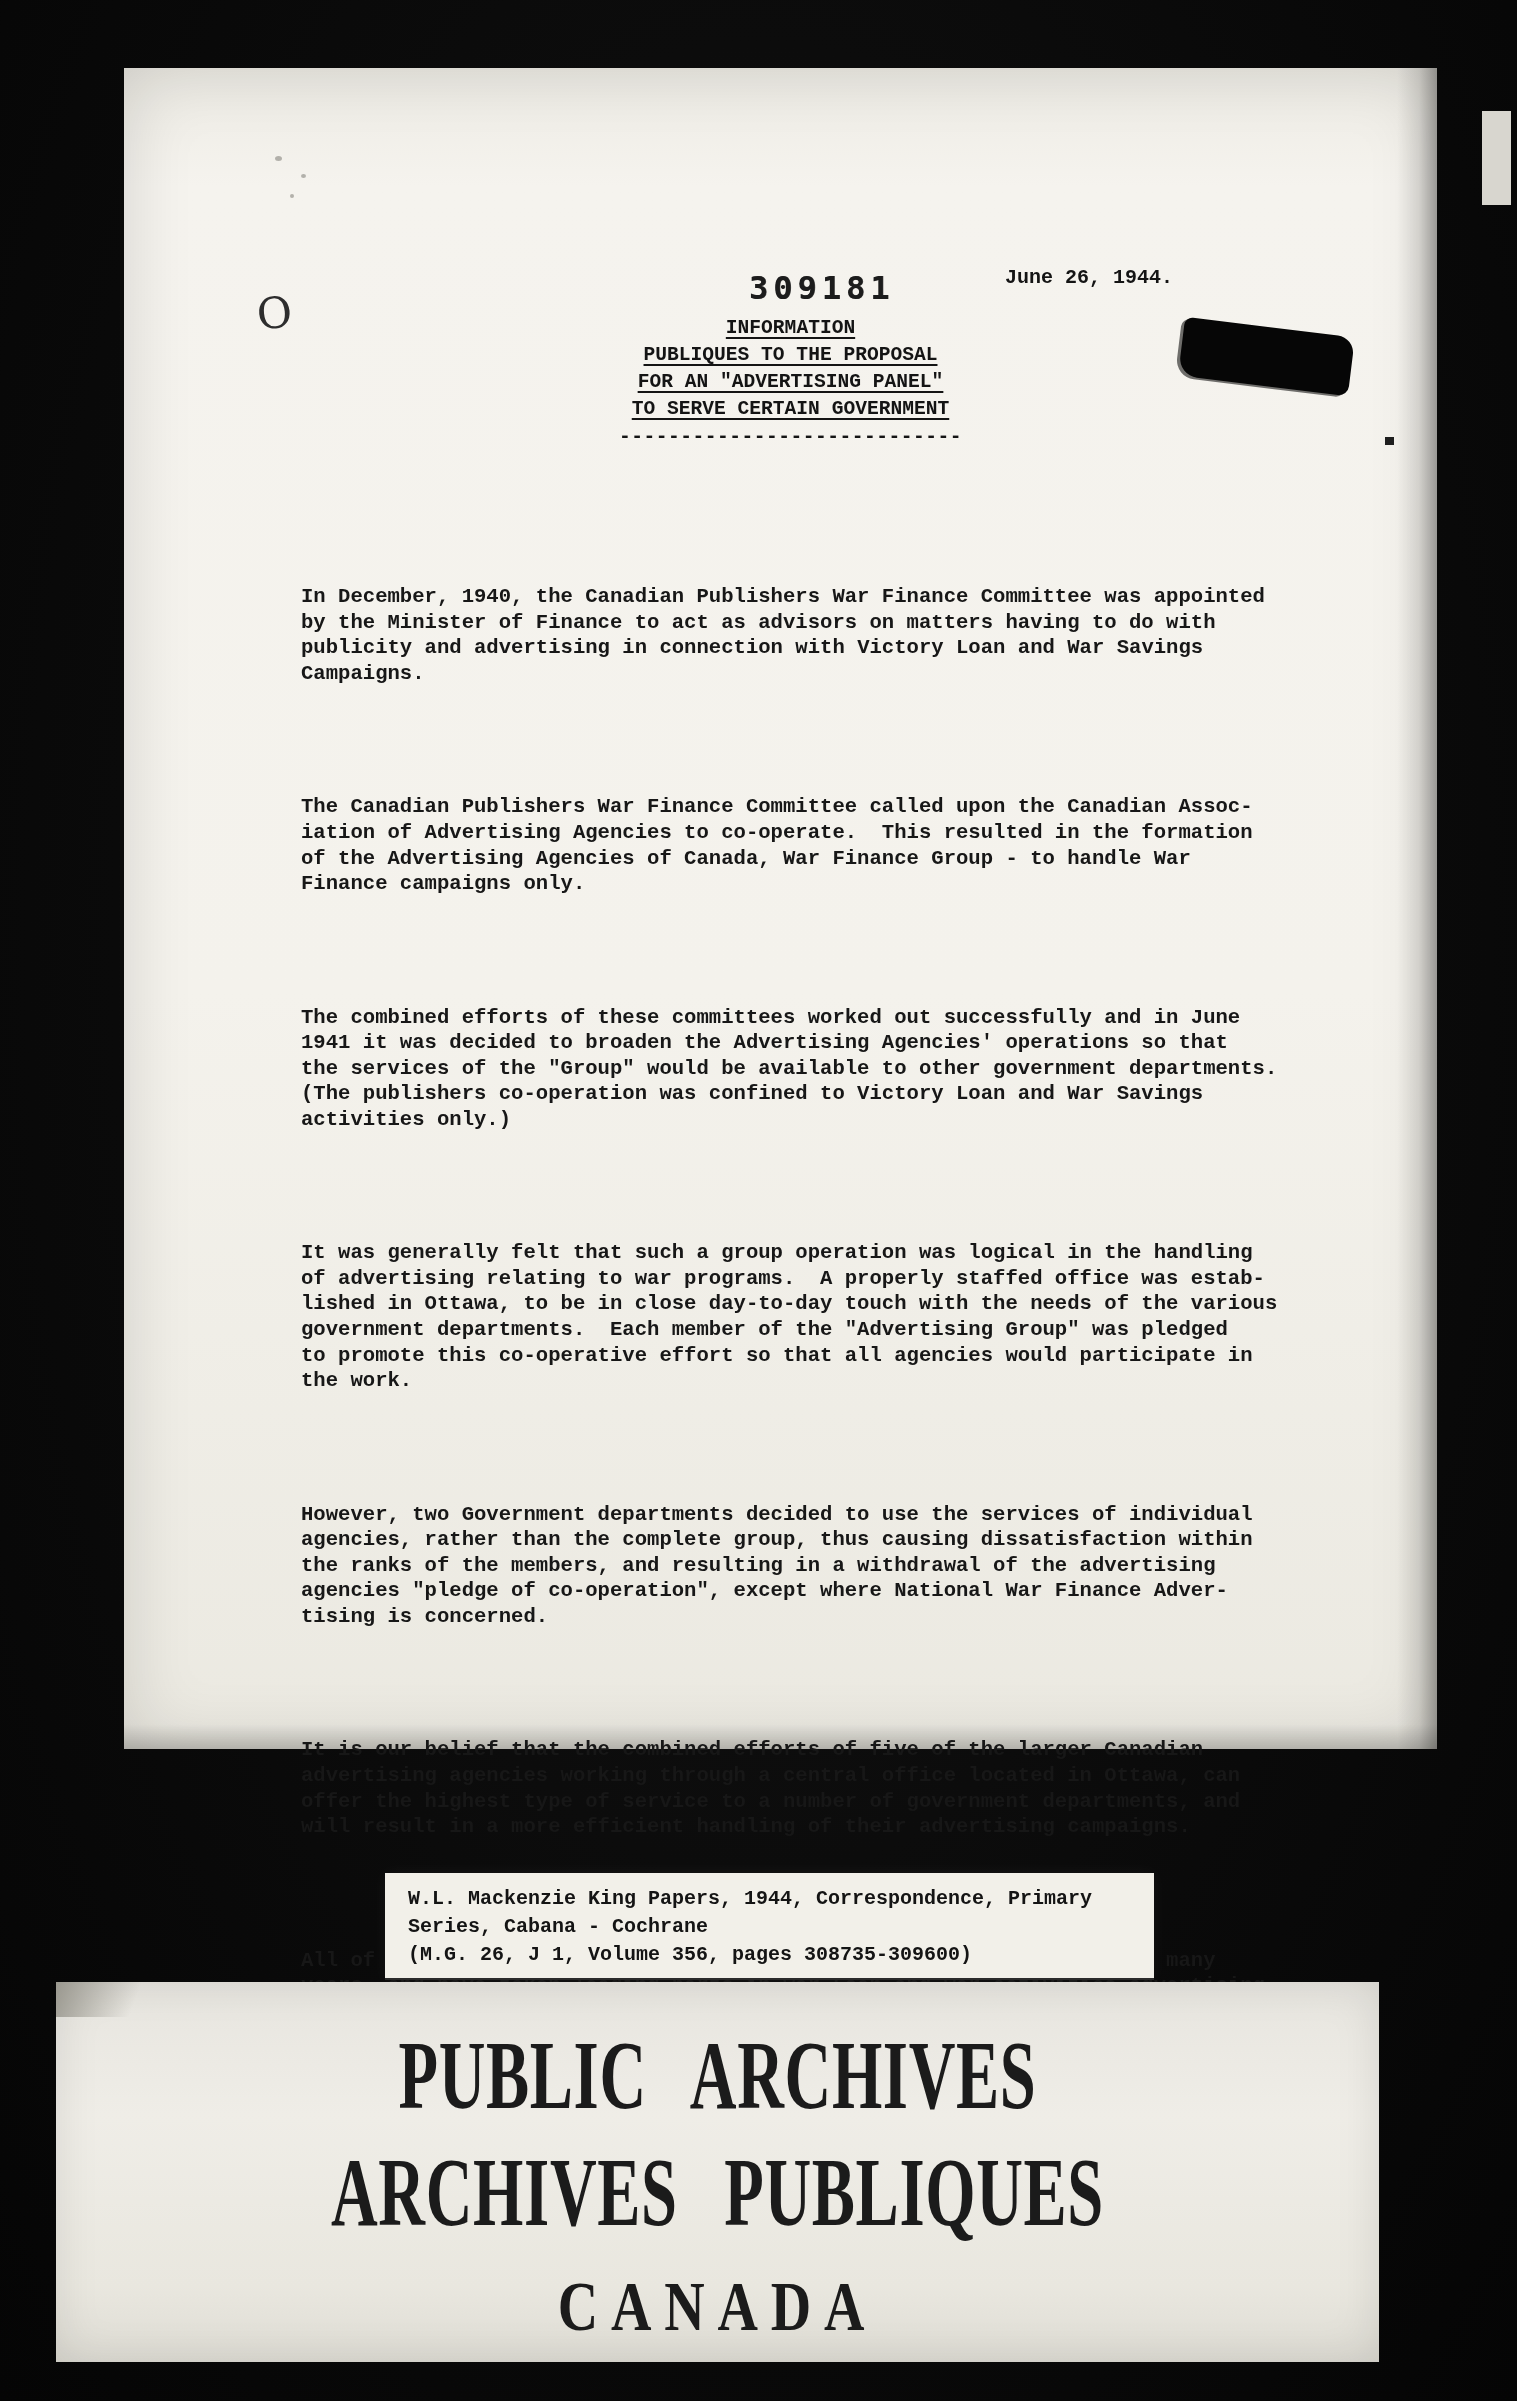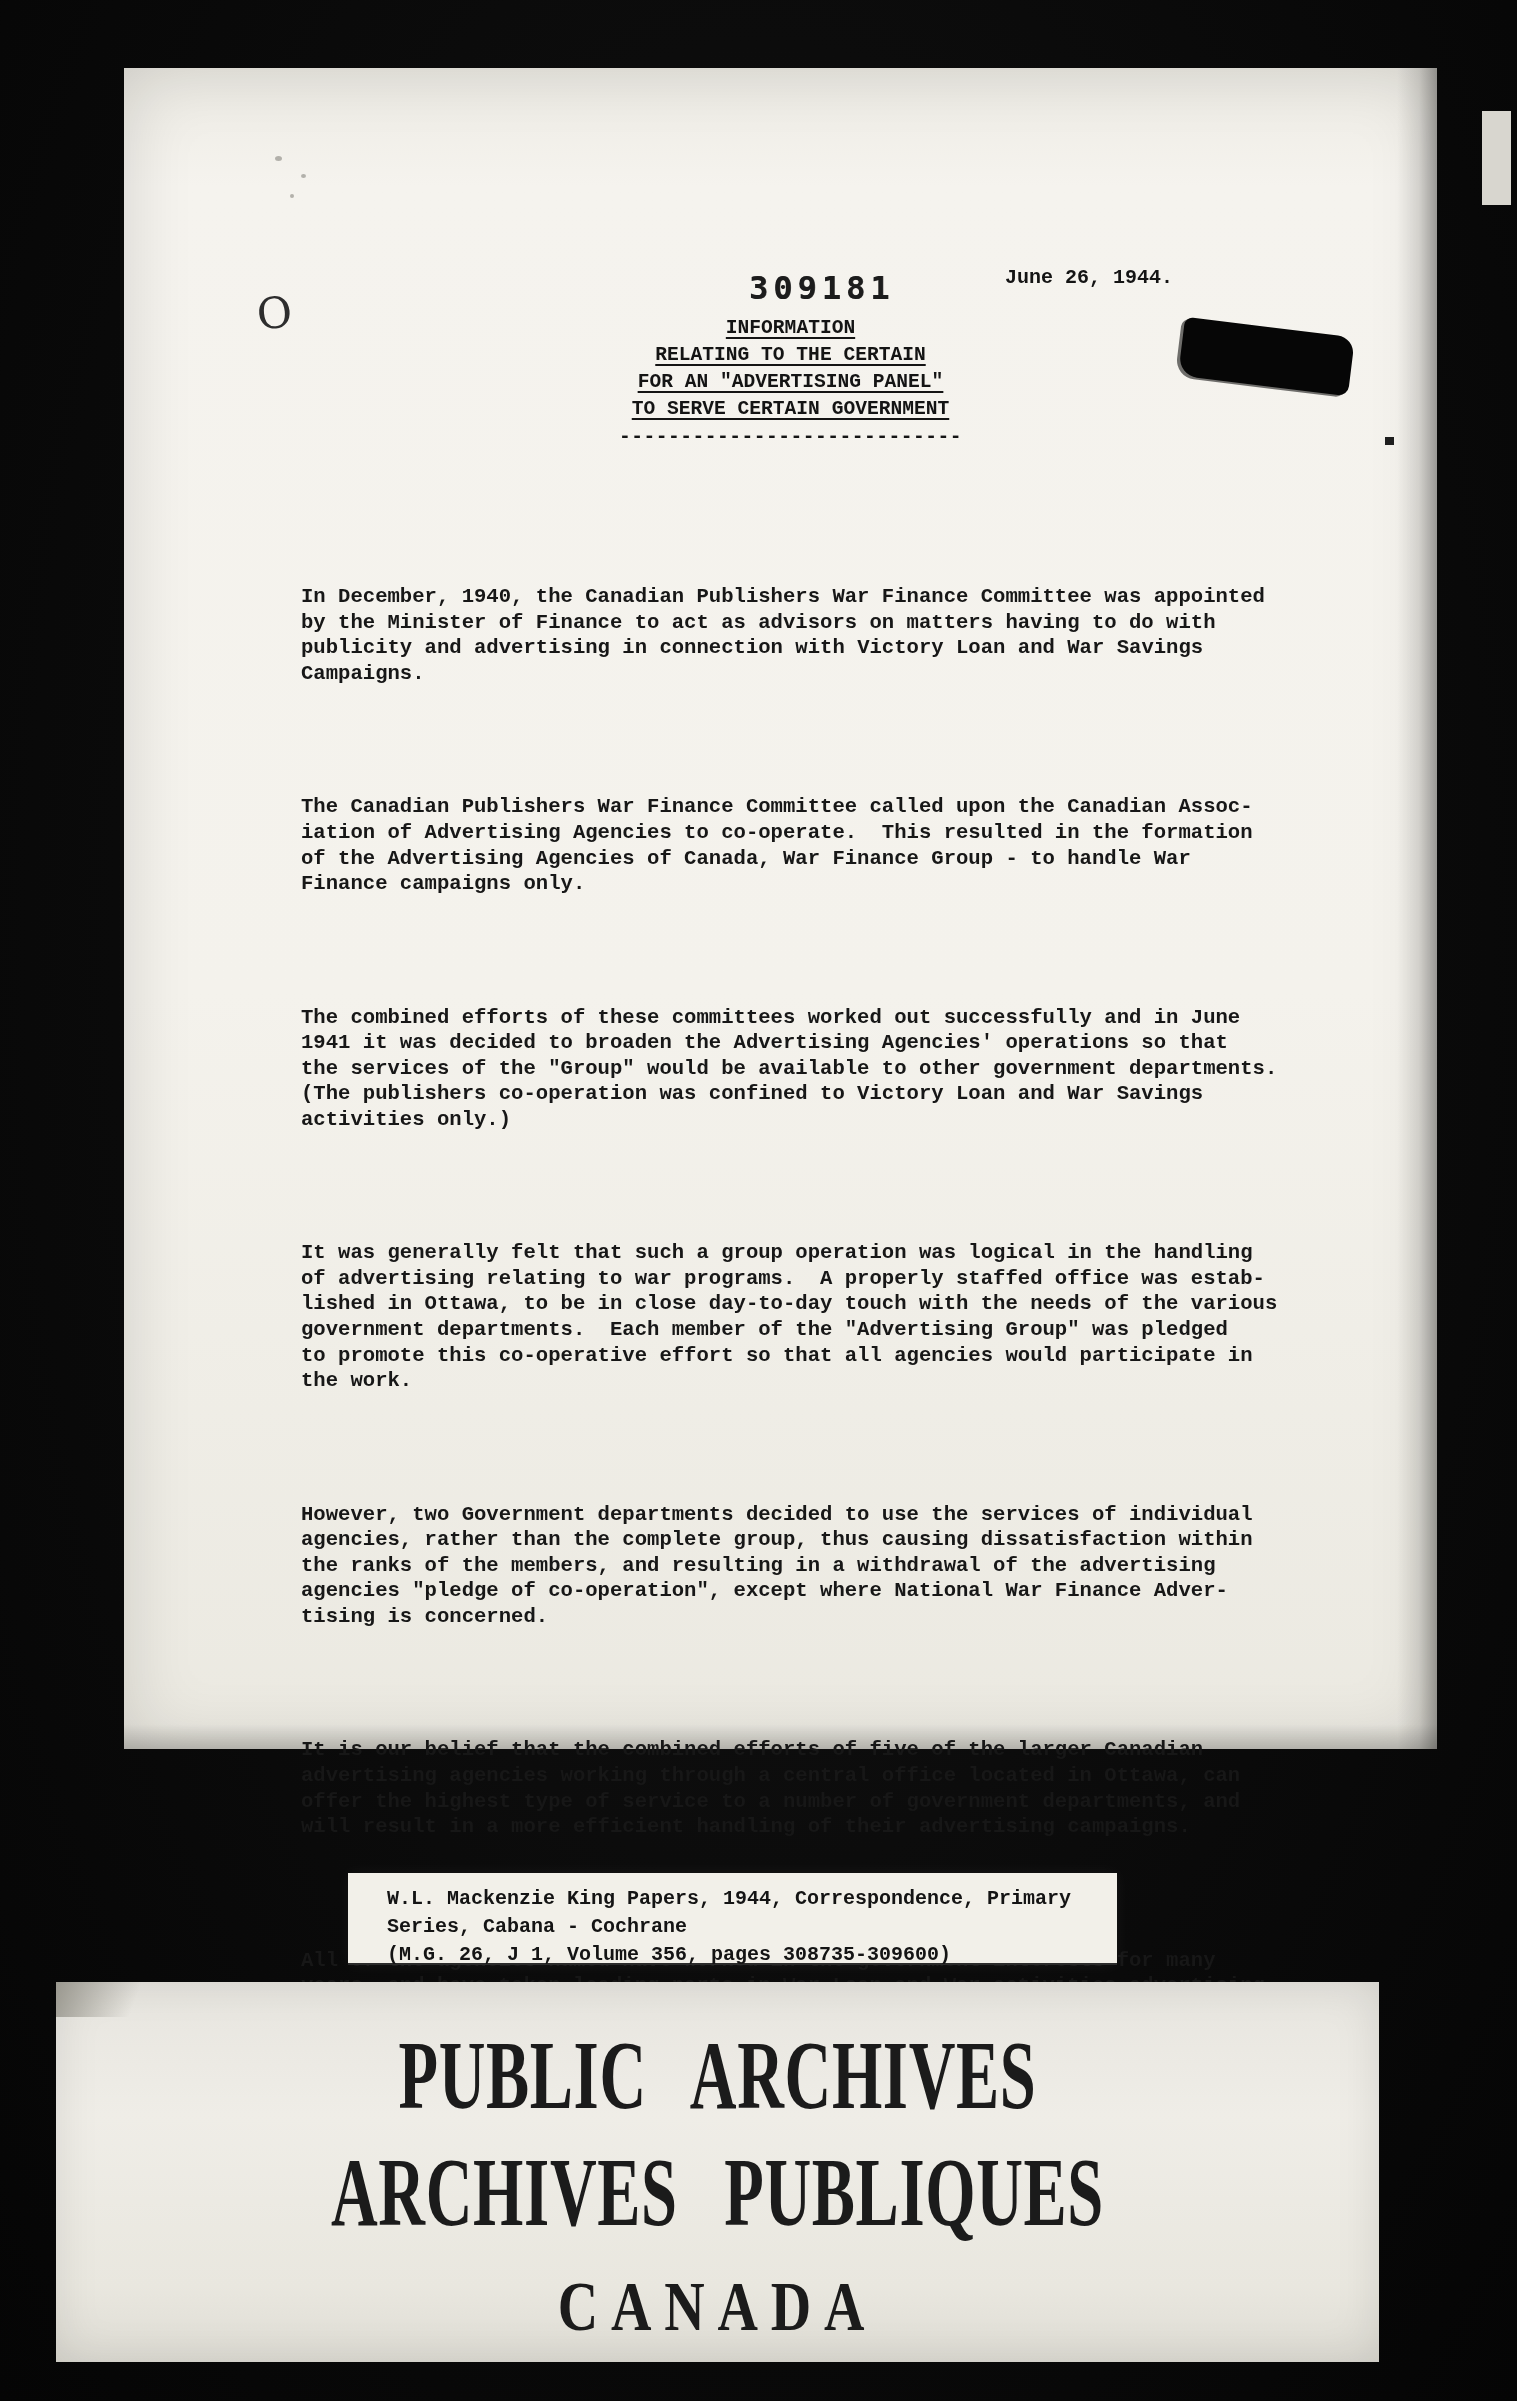--- a/index.html
+++ b/index.html
@@ -107,26 +107,26 @@
 
   .speck { position: absolute; background: #8f8d87; opacity: 0.65; border-radius: 50%; }
   .speck.s1 { left: 151px; top: 88px; width: 7px; height: 5px; }
   .speck.s2 { left: 177px; top: 106px; width: 5px; height: 4px; }
   .speck.s3 { left: 166px; top: 126px; width: 4px; height: 4px; }
   .mark-dot { position: absolute; left: 1385px; top: 437px; width: 9px; height: 8px; background: #1e1e1e; }
 
   
   .caption-box {
     position: absolute;
-    left: 348px; top: 1873px;
-    width: 769px; height: 92px;
+    left: 385px; top: 1873px;
+    width: 769px; height: 107px;
     background: #f2f0e9;
     border-bottom: 2px solid #2b2b2b;
     box-sizing: border-box;
-    padding: 12px 0 0 39px;
+    padding: 12px 0 0 23px;
     font: 700 20px/28px "Liberation Mono", monospace;
     color: #141414;
     box-shadow: 0 0 15px rgba(255,255,255,0.05);
   }
 
   
   .banner {
     position: absolute;
     left: 56px; top: 1982px;
     width: 1323px; height: 380px;
@@ -188,21 +188,21 @@
   <div class="hand-o">O</div>
 
   <div class="stamp">309181</div>
 
   <div class="doc-date">June 26, 1944.</div>
 
   <div class="ink-blot"></div>
 
   <div class="doc-title">
     <div class="title-line">INFORMATION</div>
-    <div class="title-line">RELATING TO THE CERTAIN</div>
+    <div class="title-line">PUBLIQUES TO THE PROPOSAL</div>
     <div class="title-line">FOR AN "ADVERTISING PANEL"</div>
     <div class="title-line">TO SERVE CERTAIN GOVERNMENT</div>
     <div class="title-sep">----------------------------</div>
   </div>
 
   <div class="doc-body">
     <p class="para"><span>In December, 1940, the Canadian Publishers War Finance Committee was appointed
 by the Minister of Finance to act as advisors on matters having to do with
 publicity and advertising in connection with </span><span class="u-word">Victory Loan</span><span> and </span><span class="u-word">War Savings</span><span>
 Campaigns.</span></p>

